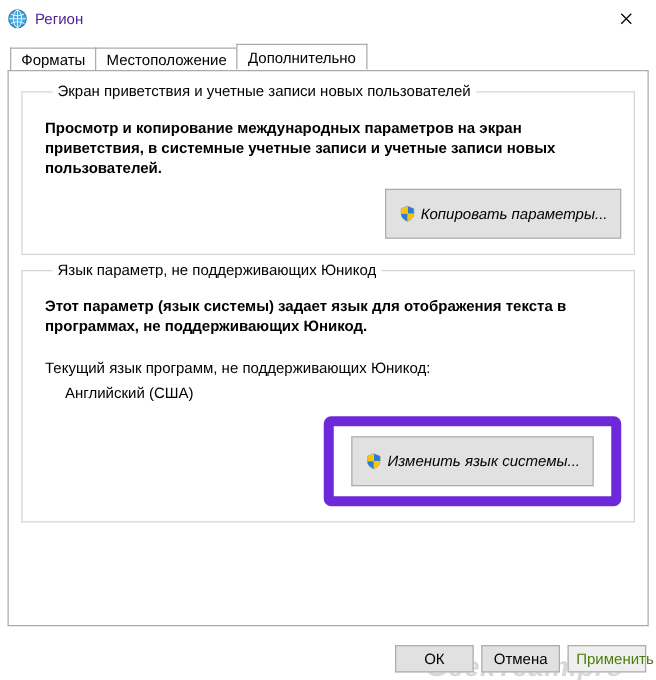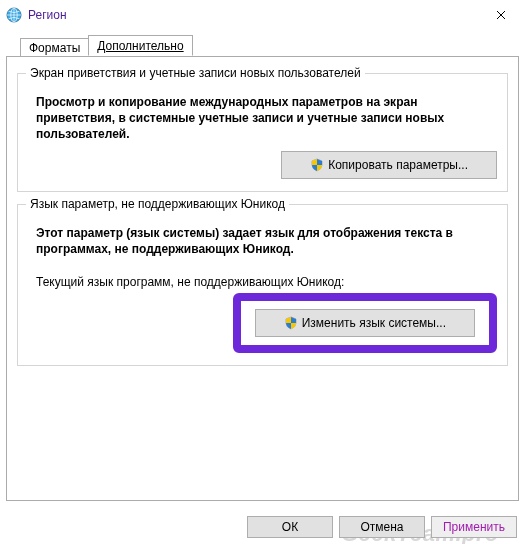--- a/index.html
+++ b/index.html
@@ -23,72 +23,73 @@
   .titlebar .close {
     width: 45px; height: 28px; display: flex; align-items: center;
     justify-content: center; color: #000; cursor: pointer;
   }
   .client {
     background: #fff; padding: 4px 6px 0 6px;
     height: 475px;
   }
   .tabs {
     display: flex; align-items: flex-end; height: 22px;
-    position: relative; margin-left: 14px;
+    position: relative; margin-left: 2px;
   }
   .tab {
     border: 1px solid #ababab; border-bottom: none;
     padding: 2px 8px 2px 8px; font-size: 12px;
     background: #fff; margin-right: -1px;
     position: relative; top: 1px;
     cursor: pointer;
   }
   .tab.active {
     background: #fff; z-index: 2;
     border-bottom: 1px solid #fff;
-    padding-top: 3px; top: 0; text-decoration: underline;
+    padding-top: 3px; top: 0;
   }
   .tab-panel {
     border: 1px solid #ababab; background: #fff;
     height: 445px; padding: 10px 10px 10px 10px;
     position: relative;
   }
   .groupbox {
     border: 1px solid #d5d5d5; margin: 6px 0 12px 0;
     padding: 16px 10px 12px 10px; position: relative;
   }
   .groupbox .legend {
-    position: absolute; top: -8px; left: 8px;
+    position: absolute; top: -8px; left: 24px;
     background: #fff; padding: 0 4px; font-size: 12px;
   }
   .desc { font-size: 12px; padding: 4px 4px 8px 8px; line-height: 1.35; font-weight: bold; }
   .right { display: flex; justify-content: flex-end; }
   .win-button {
-    min-width: 170px; height: 28px;
+    min-width: 170px; height: 40px;
     border: 1px solid #adadad; background: #e1e1e1;
     display: inline-flex; align-items: center; justify-content: center;
     gap: 4px; font-size: 12px; cursor: pointer;
-    padding: 0 28px;
+    padding: 0 10px;
+    font-style: italic;
   }
   .shield { width: 14px; height: 14px; flex: 0 0 auto; }
   .current-lang-label { padding: 10px 0 4px 8px; }
   .current-lang-value { padding: 2px 0 12px 24px; }
   .highlight-box {
     border: 8px solid #6d28d9; border-radius: 6px;
     padding: 8px 14px; display: inline-block;
   }
   .button-bar {
     position: absolute; right: 8px; bottom: 6px;
     display: flex; gap: 6px; align-items: center;
   }
   .std-button {
-    width: 86px; height: 22px; border: 1px solid #adadad;
+    width: 63px; height: 22px; border: 1px solid #adadad;
     background: #e1e1e1; font-size: 12px; cursor: pointer;
   }
-  .std-button.disabled { color: #a21caf; background: #efefef; cursor: default; }
+  .std-button.disabled { color: #4d7c0f; background: #efefef; cursor: default; }
   .watermark {
     position: absolute; right: 26px; bottom: -3px;
     font-size: 22px; font-weight: 600; color: #d8d8d8;
     pointer-events: none; letter-spacing: 0.5px;
     font-style: italic;
   }
 </style>
 </head>
 <body>
 
@@ -106,20 +107,21 @@
     <div class="close">
       <svg viewBox="0 0 10 10" width="10" height="10">
         <path d="M1 1 L9 9 M9 1 L1 9" stroke="currentColor" stroke-width="1"></path>
       </svg>
     </div>
   </div>
 
   <div class="client">
     <div class="tabs">
       <div class="tab">Форматы</div>
+      <div class="tab">Местоположение</div>
       <div class="tab active">Дополнительно</div>
     </div>
 
     <div class="tab-panel">
 
       <div class="groupbox">
         <span class="legend">Экран приветствия и учетные записи новых пользователей</span>
         <div class="desc">Просмотр и копирование международных параметров на экран приветствия, в системные учетные записи и учетные записи новых пользователей.</div>
         <div class="right">
           <button class="win-button">
@@ -134,20 +136,21 @@
             </span>
             <span>Копировать параметры...</span>
           </button>
         </div>
       </div>
 
       <div class="groupbox">
         <span class="legend">Язык параметр, не поддерживающих Юникод</span>
         <div class="desc">Этот параметр (язык системы) задает язык для отображения текста в программах, не поддерживающих Юникод.</div>
         <div class="current-lang-label">Текущий язык программ, не поддерживающих Юникод:</div>
+        <div class="current-lang-value">Английский (США)</div>
         <div class="right">
           <span class="highlight-box">
             <button class="win-button">
               <span class="shield">
                 <svg viewBox="0 0 14 14" width="14" height="14">
                   <path d="M7 1 L12 3 V7 Q12 11 7 13 Q2 11 2 7 V3 Z" fill="#fff" stroke="#555" stroke-width="0.4"></path>
                   <path d="M7 1 L12 3 V7 H7 Z" fill="#2b7cd3"></path>
                   <path d="M7 1 L2 3 V7 H7 Z" fill="#f7c600"></path>
                   <path d="M7 7 H12 V7 Q12 11 7 13 Z" fill="#f7c600"></path>
                   <path d="M7 7 H2 V7 Q2 11 7 13 Z" fill="#2b7cd3"></path>

